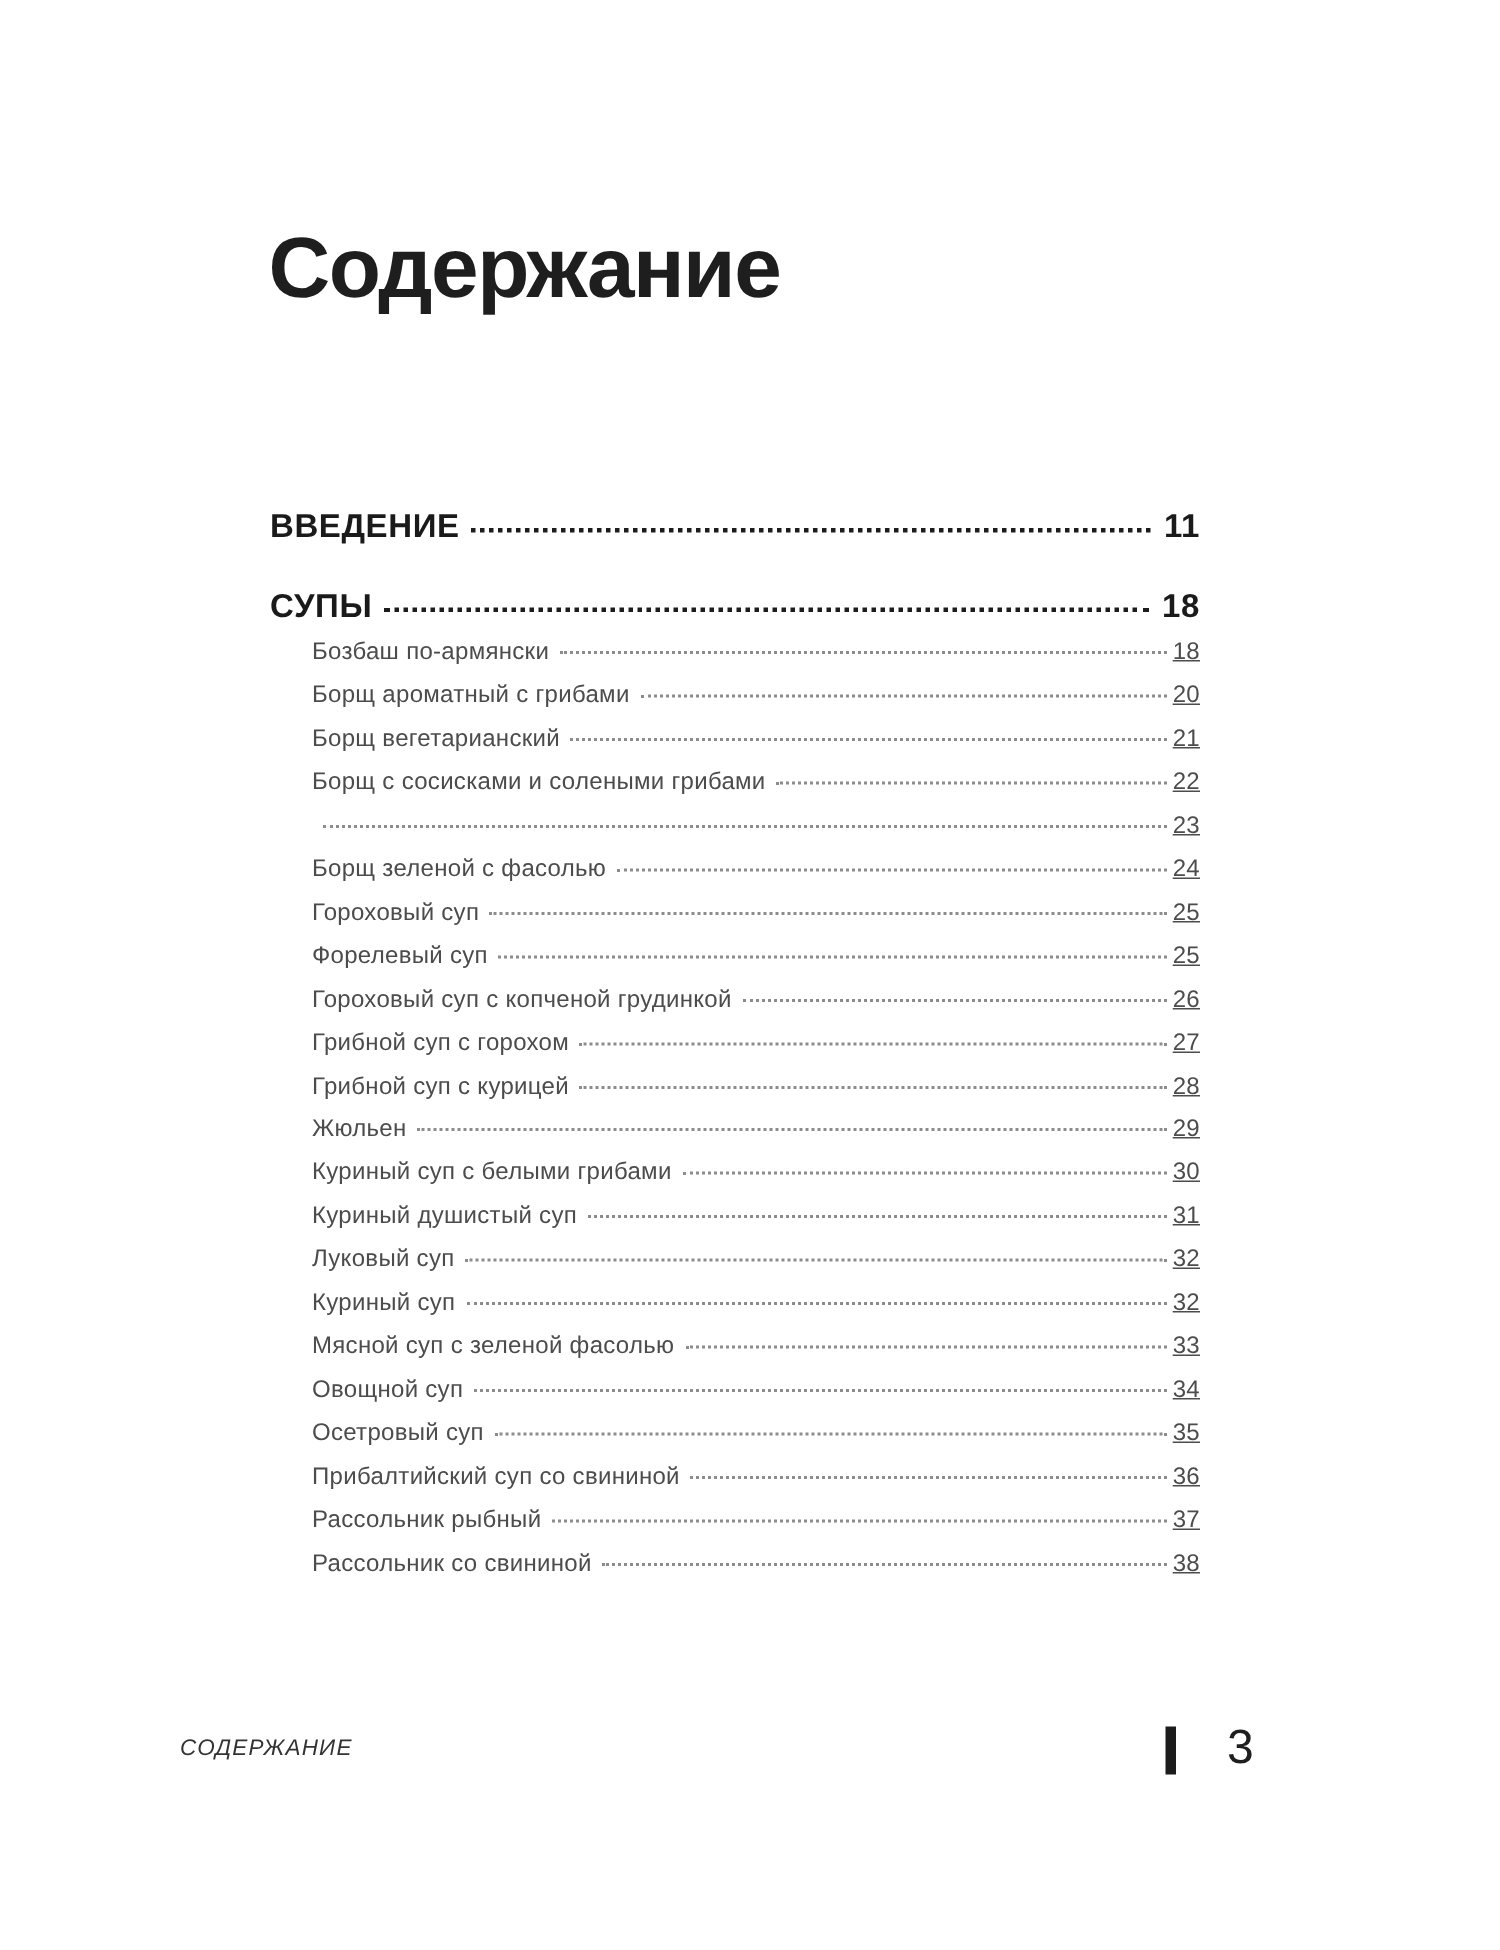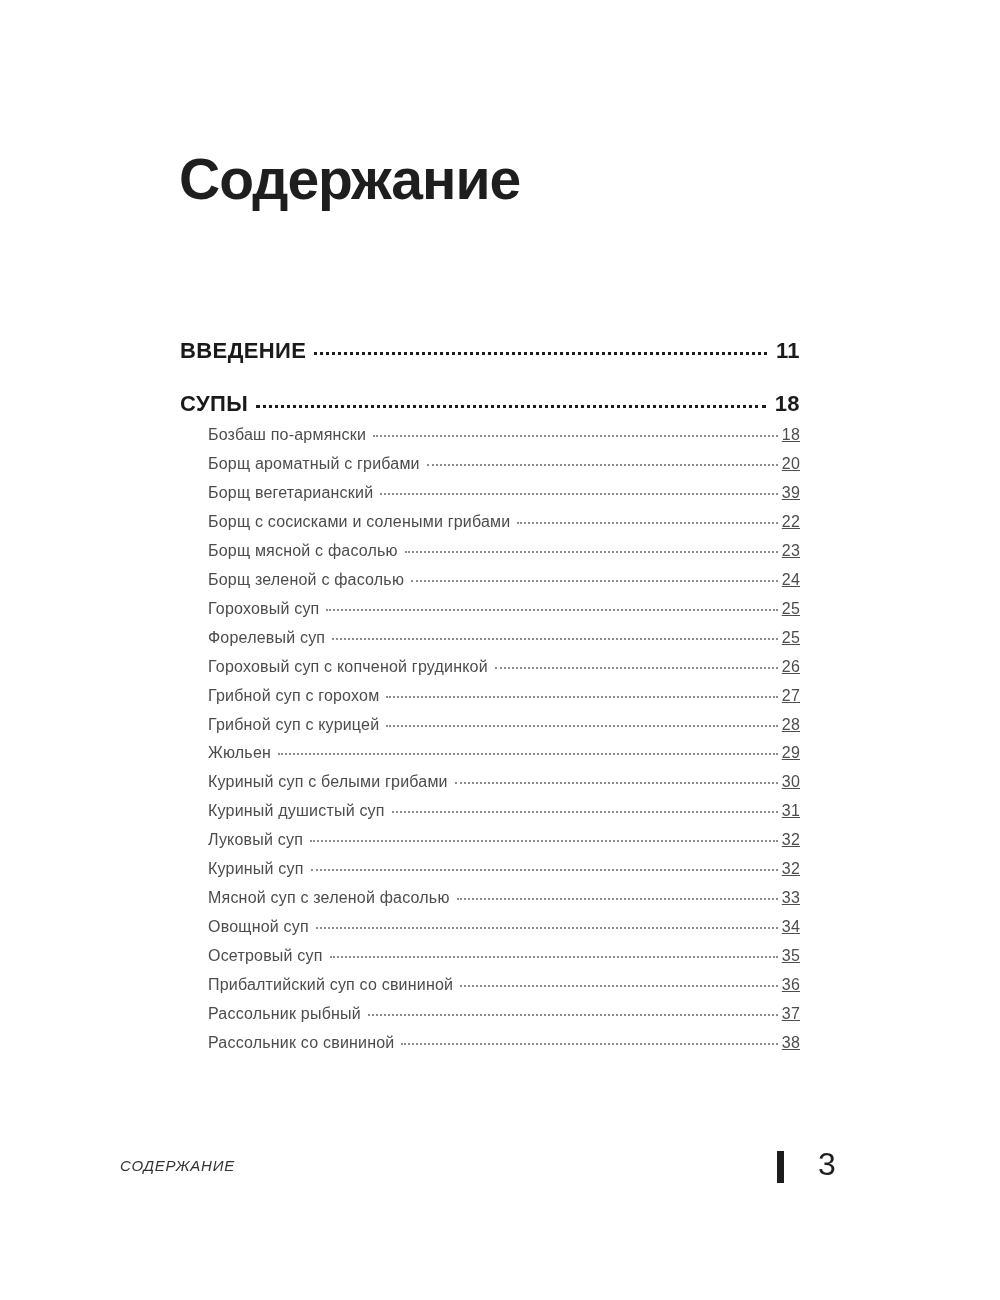--- a/index.html
+++ b/index.html
@@ -124,31 +124,30 @@
 
   <div class="row item-row">
     <span class="label">Борщ ароматный с грибами</span>
     <span class="leader"></span>
     <span class="num">20</span>
   </div>
 
   <div class="row item-row">
     <span class="label">Борщ вегетарианский</span>
     <span class="leader"></span>
-    <span class="num">39</span>
+    <span class="num">21</span>
   </div>
 
   <div class="row item-row">
     <span class="label">Борщ с сосисками и солеными грибами</span>
     <span class="leader"></span>
     <span class="num">22</span>
   </div>
 
   <div class="row item-row">
-    <span class="label">Борщ мясной с фасолью</span>
     <span class="leader"></span>
     <span class="num">23</span>
   </div>
 
   <div class="row item-row">
     <span class="label">Борщ зеленой с фасолью</span>
     <span class="leader"></span>
     <span class="num">24</span>
   </div>
 

